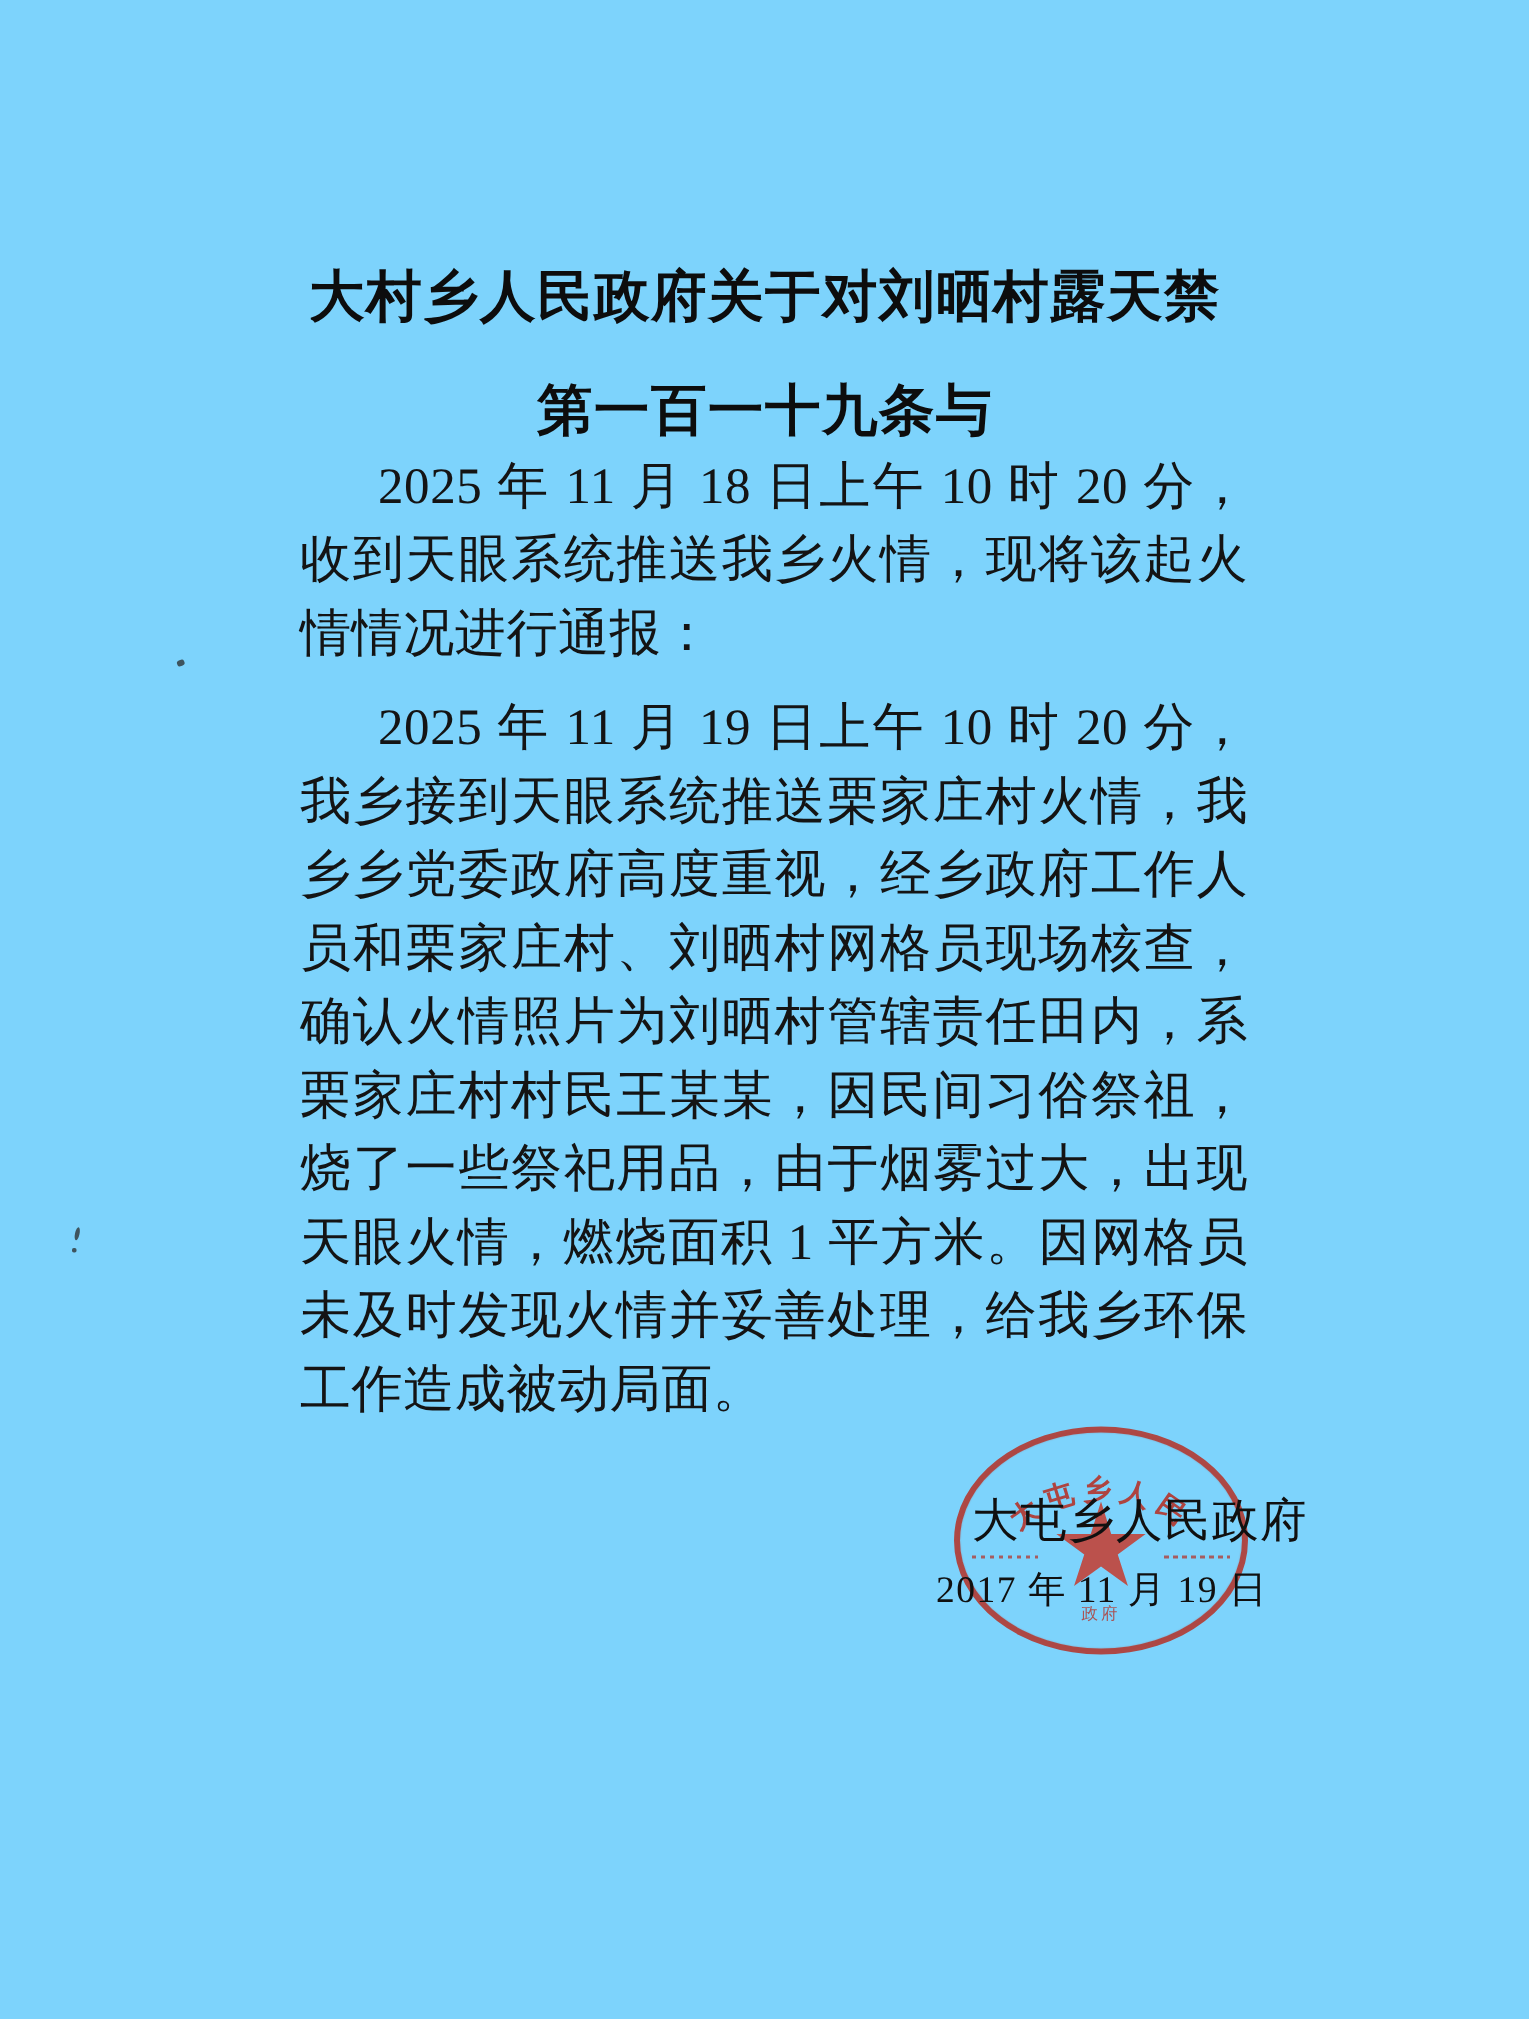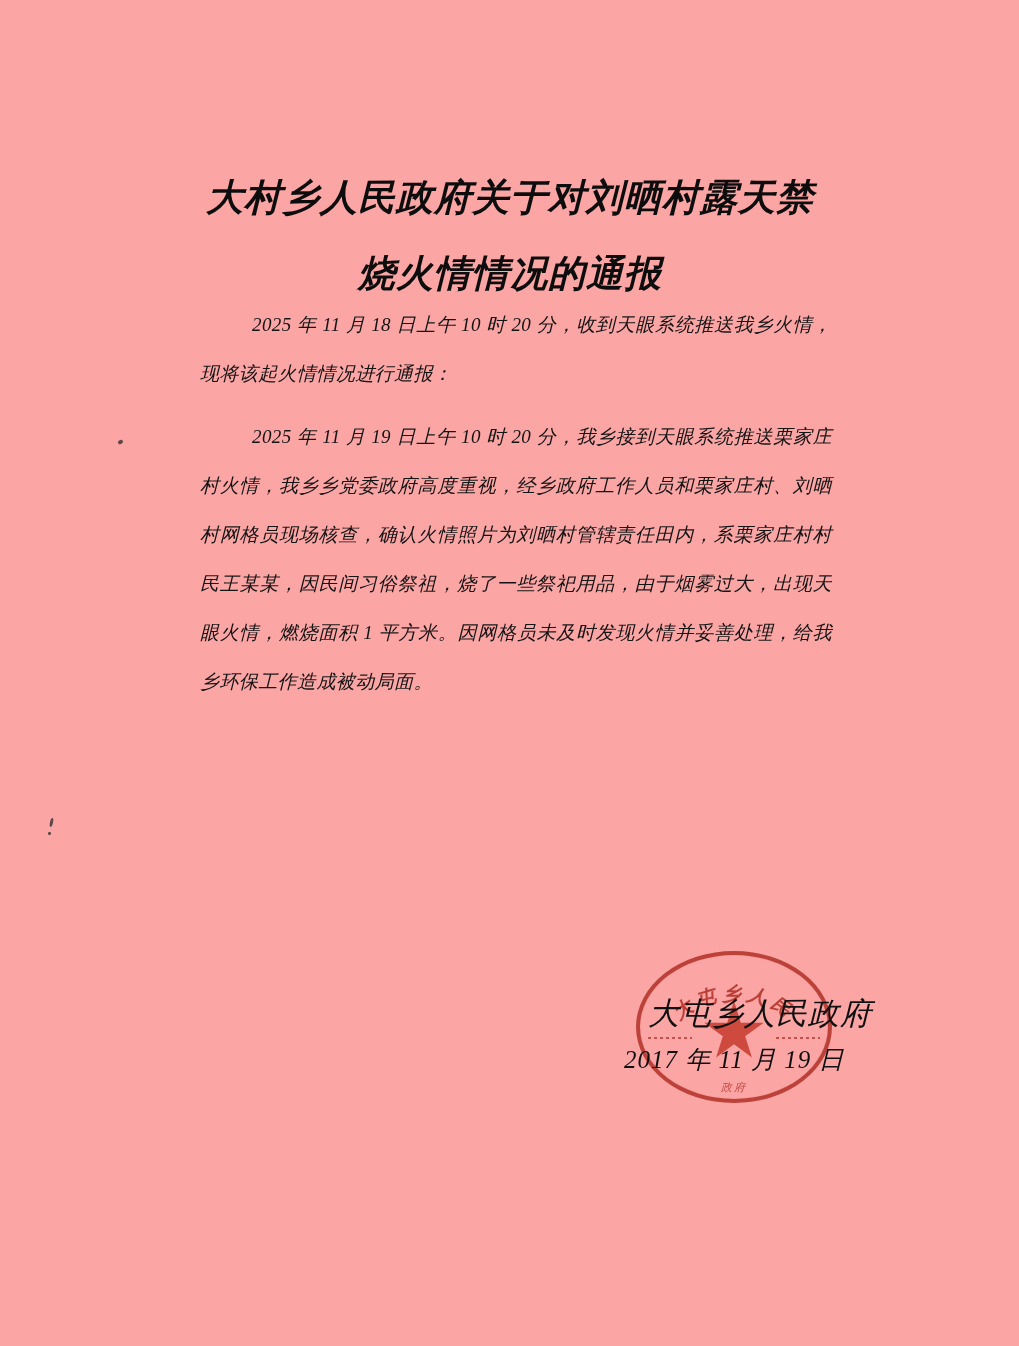--- a/index.html
+++ b/index.html
@@ -14,22 +14,21 @@
     position: relative;
     overflow: hidden;
     font-family: "Liberation Serif", "DejaVu Serif", serif;
     color: #111111;
     -webkit-font-smoothing: antialiased;
   }
 
   .page {
     position: absolute;
     inset: 0;
-    background: #fca5a5;
-    font-style: italic;
+    background: #7dd3fc;
   }
 
   
   .doc-title {
     position: absolute;
     left: 200px;
     top: 160px;
     width: 620px;
     text-align: center;
     font-family: "Liberation Sans", "DejaVu Sans", sans-serif;
@@ -45,21 +44,21 @@
   }
 
   
   .body-block {
     position: absolute;
     left: 200px;
     top: 300px;
     width: 632px;
   }
   .para {
-    font-size: 19px;
+    font-size: 34px;
     line-height: 49px;
     text-align: justify;
     text-align-last: left;
     text-justify: inter-character;
     margin: 0 0 14px 0;
     letter-spacing: 0.4px;
     color: #141414;
     font-family: "Liberation Serif", "DejaVu Serif", serif;
   }
   .para.indent {
@@ -119,21 +118,21 @@
     fill: #b4352c;
     font-family: "Liberation Serif", "DejaVu Serif", serif;
     font-size: 19px;
     font-weight: 700;
     letter-spacing: 5px;
     opacity: 0.9;
   }
   .seal-bottom-text {
     position: absolute;
     left: 0;
-    bottom: 8px;
+    bottom: 20px;
     width: 100%;
     text-align: center;
     font-size: 11px;
     letter-spacing: 2px;
     color: #b4352c;
     opacity: 0.8;
     font-family: "Liberation Serif", "DejaVu Serif", serif;
   }
   .seal-side-dashes {
     position: absolute;
@@ -184,21 +183,21 @@
   .artifact.a2 { left: 50px;  top: 818px; width: 3px;  height: 9px;  border-radius: 50%; transform: rotate(12deg); }
   .artifact.a3 { left: 48px;  top: 832px; width: 3px;  height: 3px; }
 </style>
 </head>
 <body>
 
 <div class="page">
 
   <div class="doc-title">
     <span class="title-line">大村乡人民政府关于对刘晒村露天禁</span>
-    <span class="title-line">烧火情情况的通报</span>
+    <span class="title-line">第一百一十九条与</span>
   </div>
 
   <div class="body-block">
     <p class="para indent">2025 年 11 月 18 日上午 10 时 20 分，收到天眼系统推送我乡火情，现将该起火情情况进行通报：</p>
     <p class="para indent">2025 年 11 月 19 日上午 10 时 20 分，我乡接到天眼系统推送栗家庄村火情，我乡乡党委政府高度重视，经乡政府工作人员和栗家庄村、刘晒村网格员现场核查，确认火情照片为刘晒村管辖责任田内，系栗家庄村村民王某某，因民间习俗祭祖，烧了一些祭祀用品，由于烟雾过大，出现天眼火情，燃烧面积 1 平方米。因网格员未及时发现火情并妥善处理，给我乡环保工作造成被动局面。</p>
   </div>
 
   <div class="signature-block">
 
     <div class="seal">

